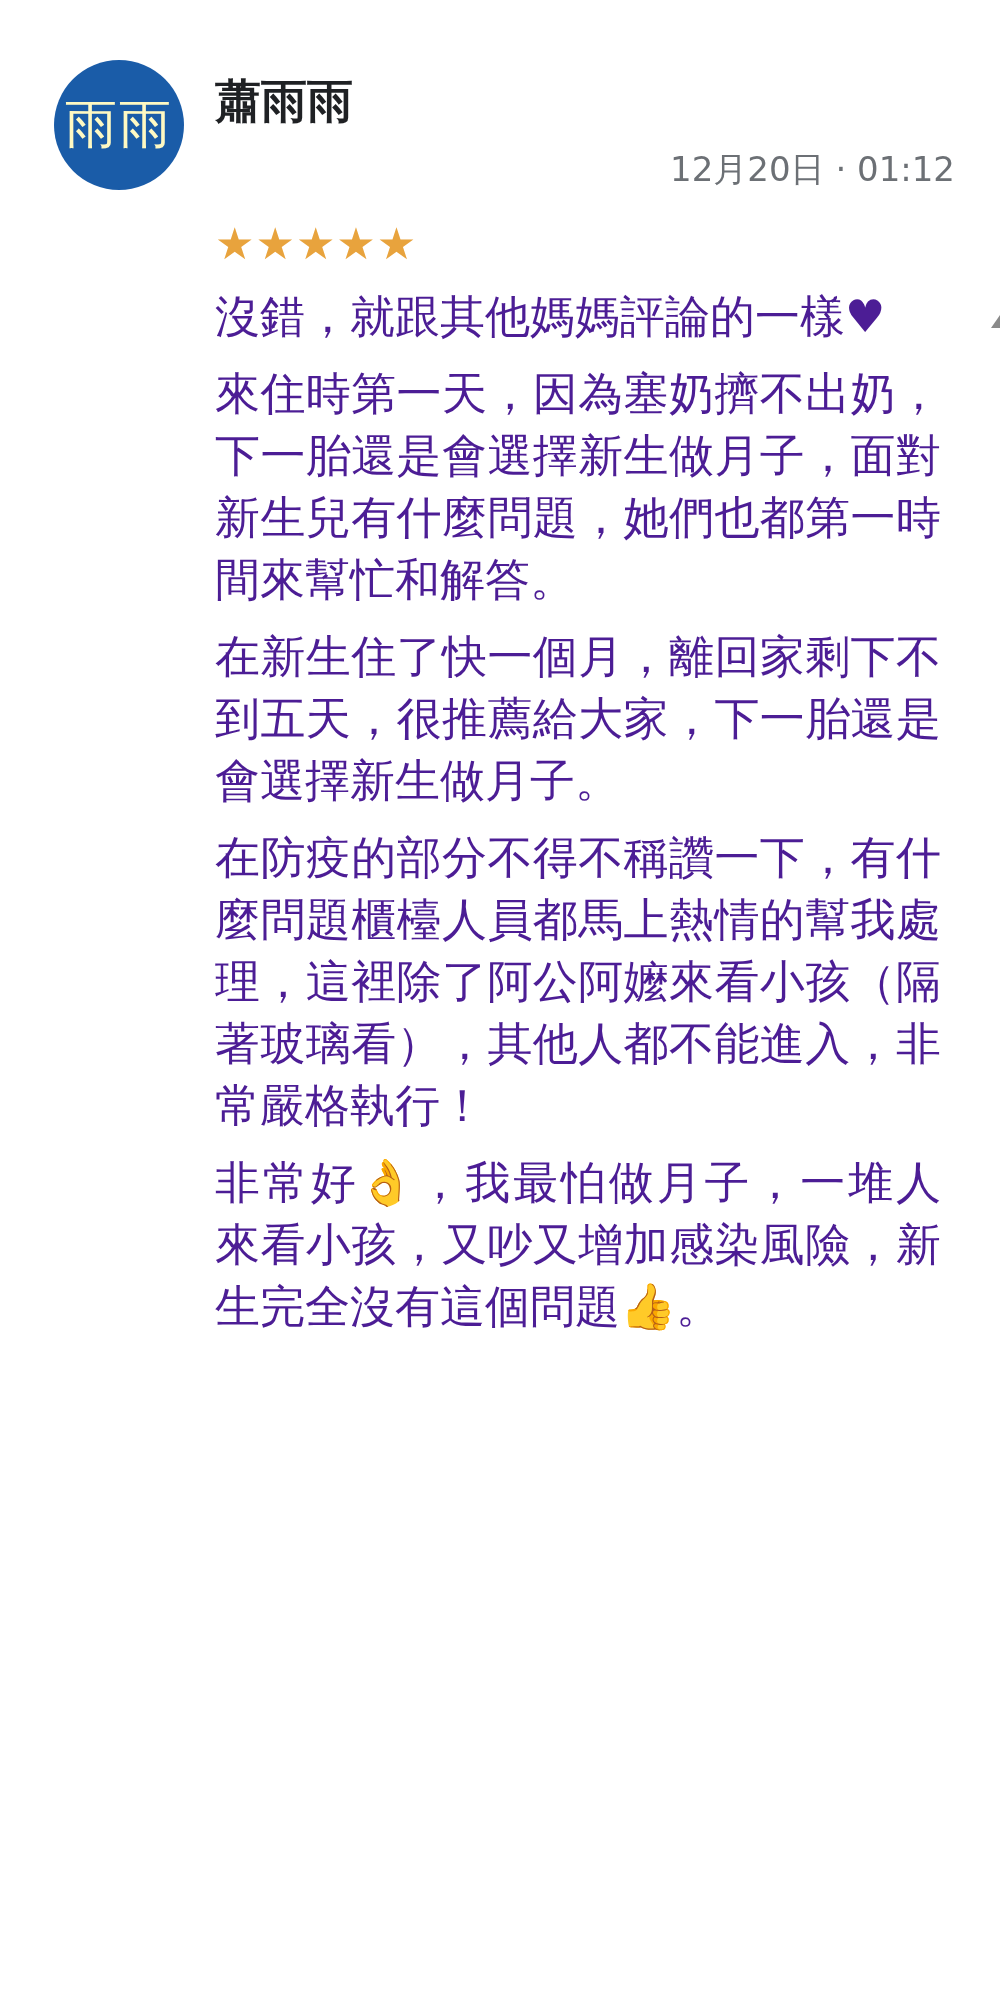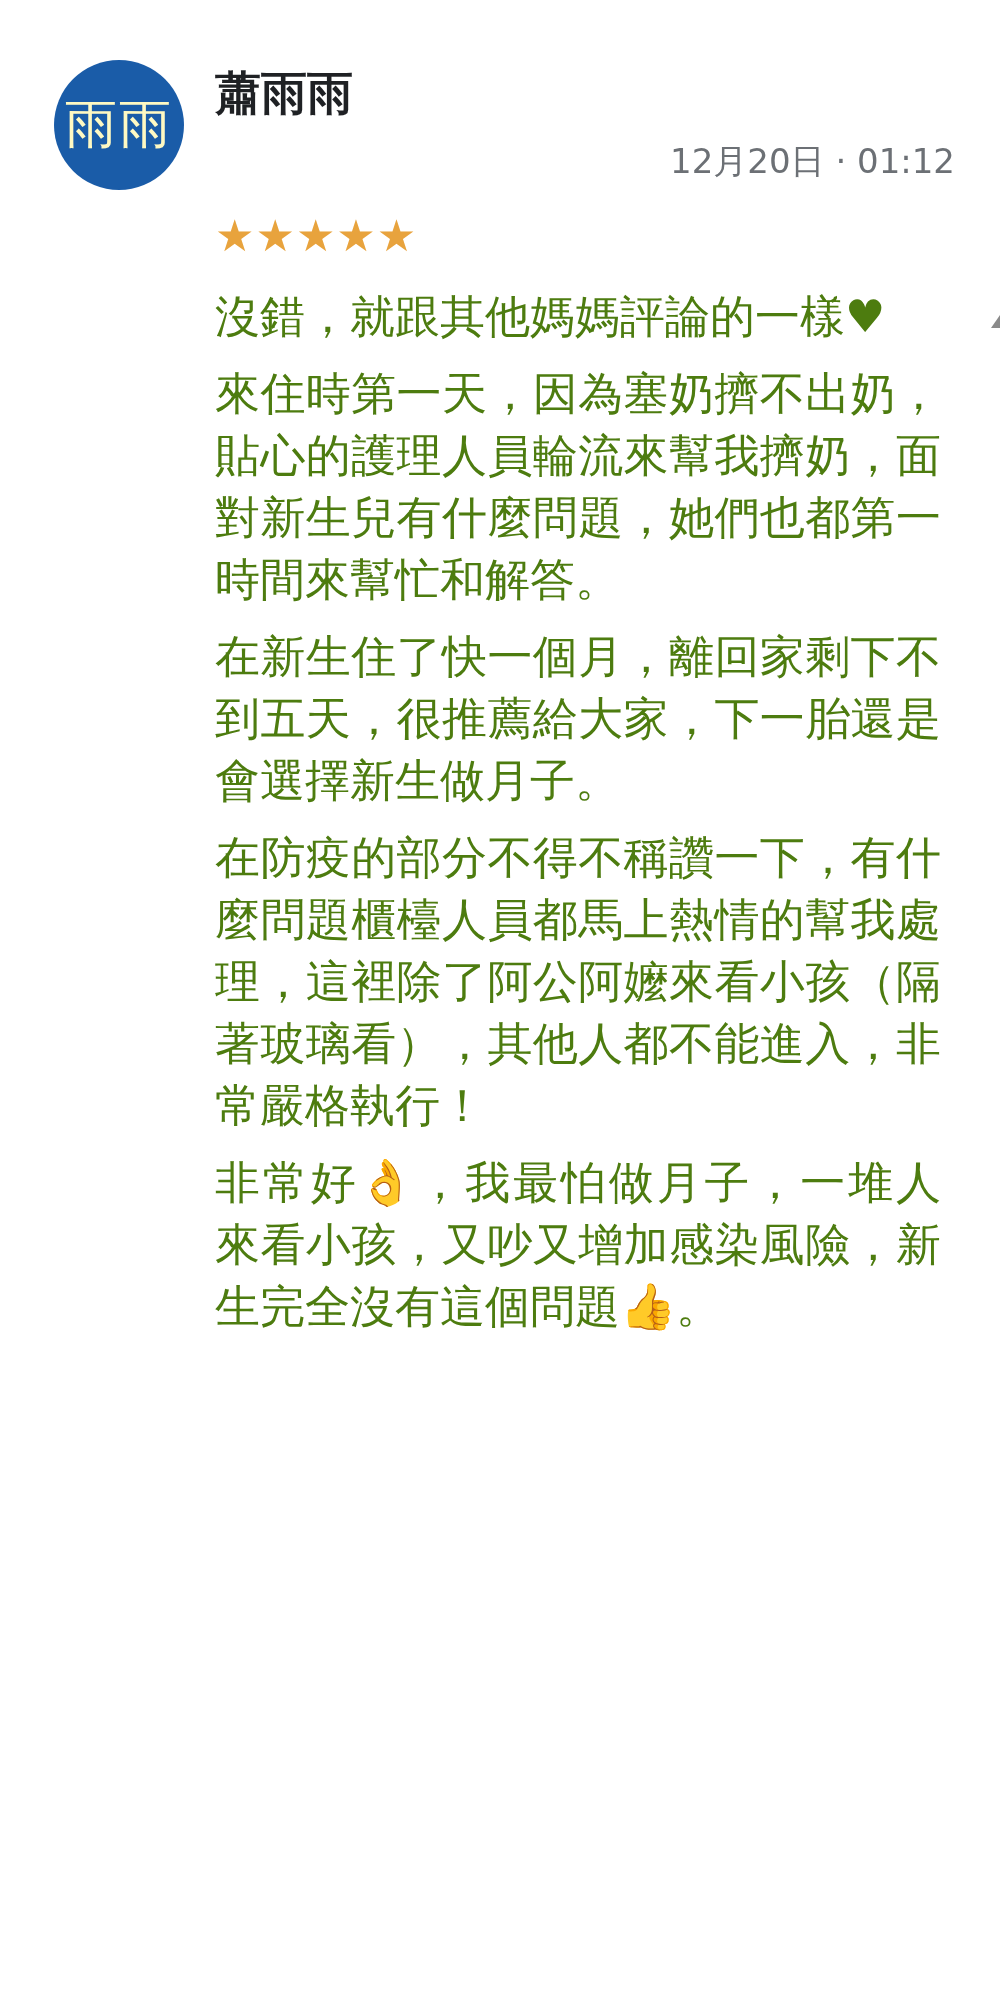--- a/index.html
+++ b/index.html
@@ -27,21 +27,21 @@
     justify-content: center;
     font-size: 52px;
     letter-spacing: 2px;
     cursor: pointer;
     user-select: none;
   }
 
   .content-col {
     position: absolute;
     left: 215px;
-    top: 4px;
+    top: 12px;
     width: 740px;
   }
 
   .author-name {
     margin-top: 62px;
     font-size: 46px;
     font-weight: bold;
     color: #1F2124;
     line-height: 1.2;
   }
@@ -56,25 +56,25 @@
 
   .stars {
     margin-top: 32px;
     font-size: 44px;
     line-height: 1;
     color: #E8A33D;
     letter-spacing: 1px;
   }
 
   .review-body {
-    margin-top: 28px;
+    margin-top: 20px;
     width: 726px;
     font-size: 45px;
     line-height: 62px;
-    color: #4d7c0f;
+    color: #4c1d95;
     text-align: justify;
     text-justify: inter-ideograph;
   }
   .review-body p { margin: 0 0 15px 0; }
   .review-body p:last-child { margin-bottom: 0; }
 
   .edge-artifact {
     position: absolute;
     right: 0;
     top: 315px;
@@ -96,21 +96,21 @@
   <div class="content-col">
 
     <div class="author-name">蕭雨雨</div>
 
     <div class="review-date">12月20日 · 01:12</div>
 
     <div class="stars">★★★★★</div>
 
     <div class="review-body">
       <p>沒錯，就跟其他媽媽評論的一樣♥</p>
-      <p>來住時第一天，因為塞奶擠不出奶，貼心的護理人員輪流來幫我擠奶，面對新生兒有什麼問題，她們也都第一時間來幫忙和解答。</p>
+      <p>來住時第一天，因為塞奶擠不出奶，下一胎還是會選擇新生做月子，面對新生兒有什麼問題，她們也都第一時間來幫忙和解答。</p>
       <p>在新生住了快一個月，離回家剩下不到五天，很推薦給大家，下一胎還是會選擇新生做月子。</p>
       <p>在防疫的部分不得不稱讚一下，有什麼問題櫃檯人員都馬上熱情的幫我處理，這裡除了阿公阿嬤來看小孩（隔著玻璃看），其他人都不能進入，非常嚴格執行！</p>
       <p>非常好👌，我最怕做月子，一堆人來看小孩，又吵又增加感染風險，新生完全沒有這個問題👍。</p>
     </div>
 
   </div>
 
   <div class="edge-artifact"></div>
 
 </div>

